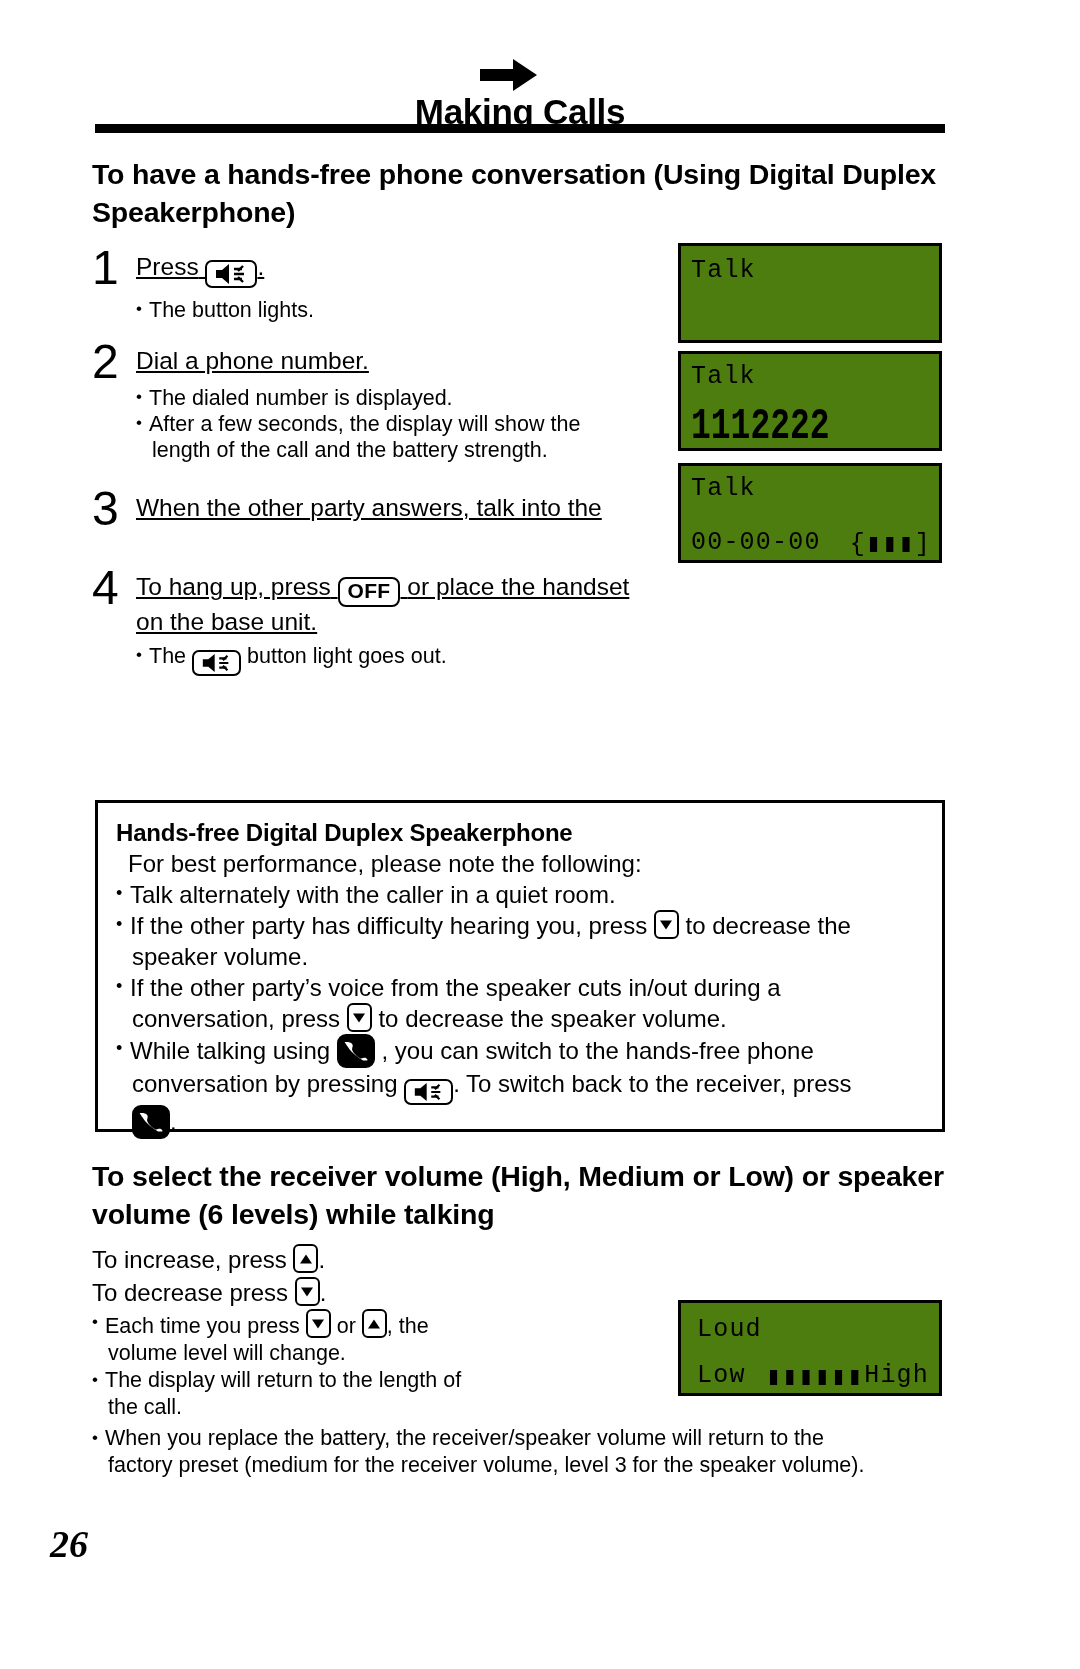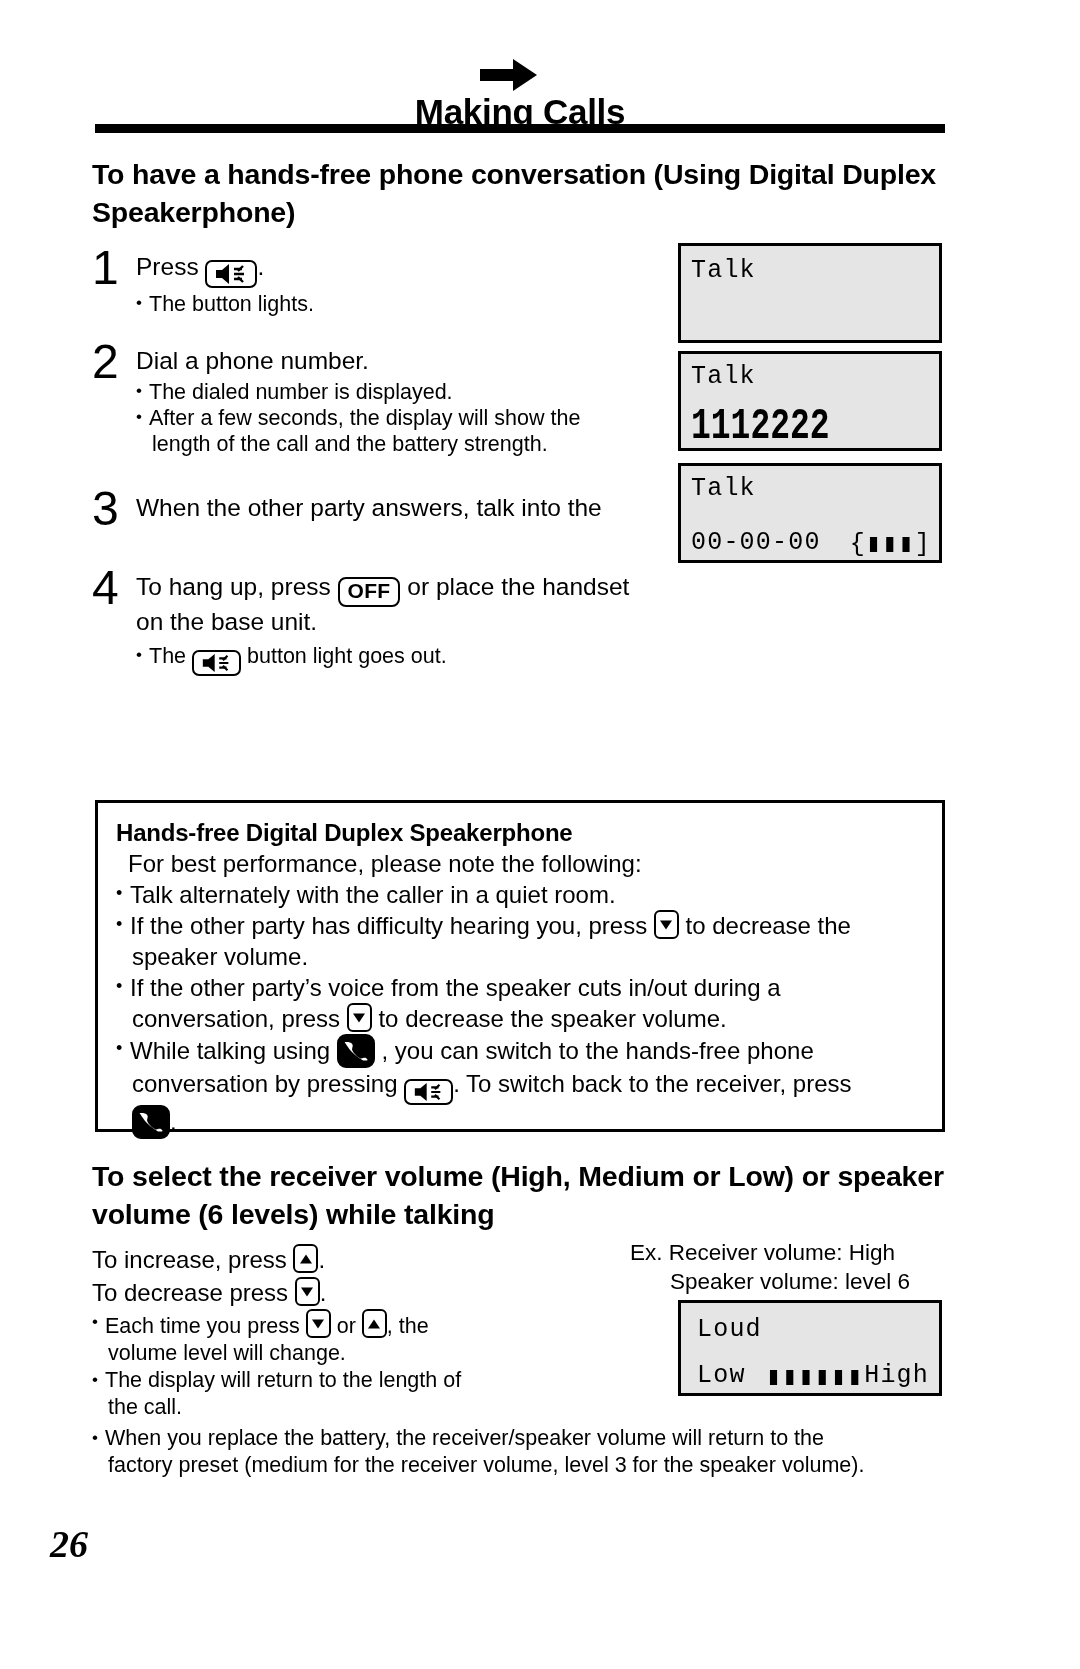--- a/index.html
+++ b/index.html
@@ -78,22 +78,23 @@
     width: 44px;
     flex: 0 0 44px;
     text-align: left;
     font-family: "Liberation Sans", sans-serif;
   }
   .step-body { flex: 1 1 auto; padding-top: 6px; }
   .step-main {
     font-size: 24.5px;
     line-height: 30px;
     white-space: nowrap;
-  }
-  .bullets { margin-top: 3px; }
+    text-decoration: underline;
+  }
+  .bullets { margin-top: 9px; }
   .bul {
     font-size: 21.5px;
     line-height: 26px;
     position: relative;
     padding-left: 13px;
   }
   .bul::before {
     content: "\2022";
     position: absolute;
     left: 0;
@@ -161,21 +162,21 @@
     vertical-align: -9px;
     line-height: 0;
     padding: 2px;
   }
   .key-talk svg { display: block; }
 
   
   .lcd {
     position: absolute;
     border: 3px solid #000;
-    background: #e5e5e5;
+    background: #4d7c0f;
     font-family: "Liberation Mono", monospace;
     box-sizing: border-box;
   }
   .lcd .lcd-line {
     position: absolute;
     font-size: 25px;
     letter-spacing: 1.2px;
     white-space: pre;
   }
   .lcd .big {
@@ -465,24 +466,20 @@
       <span class="key-arrow up"><span class="tri"></span></span><span>, the</span>
       <span class="cont">volume level will change.</span>
     </div>
 
     <div class="vol-bul">
       <span>The display will return to the length of</span>
       <span class="cont">the call.</span>
     </div>
   </div>
 
-  <div class="ex-label">
-    <div>Ex. Receiver volume: High</div>
-    <div class="l2">Speaker volume: level 6</div>
-  </div>
 
   <div class="lcd" style="left:678px; top:1300px; width:264px; height:96px;">
     <div class="lcd-line" style="left:16px; top:12px;">Loud</div>
     <div class="lcd-line" style="left:16px; top:58px;">Low</div>
     <div class="lcd-line barblock" style="left:85px; top:58px; font-weight:bold;">▮▮▮▮▮▮</div>
     <div class="lcd-line" style="right:10px; top:58px;">High</div>
   </div>
 
   <div class="bottom-notes">
     <div class="vol-bul">

